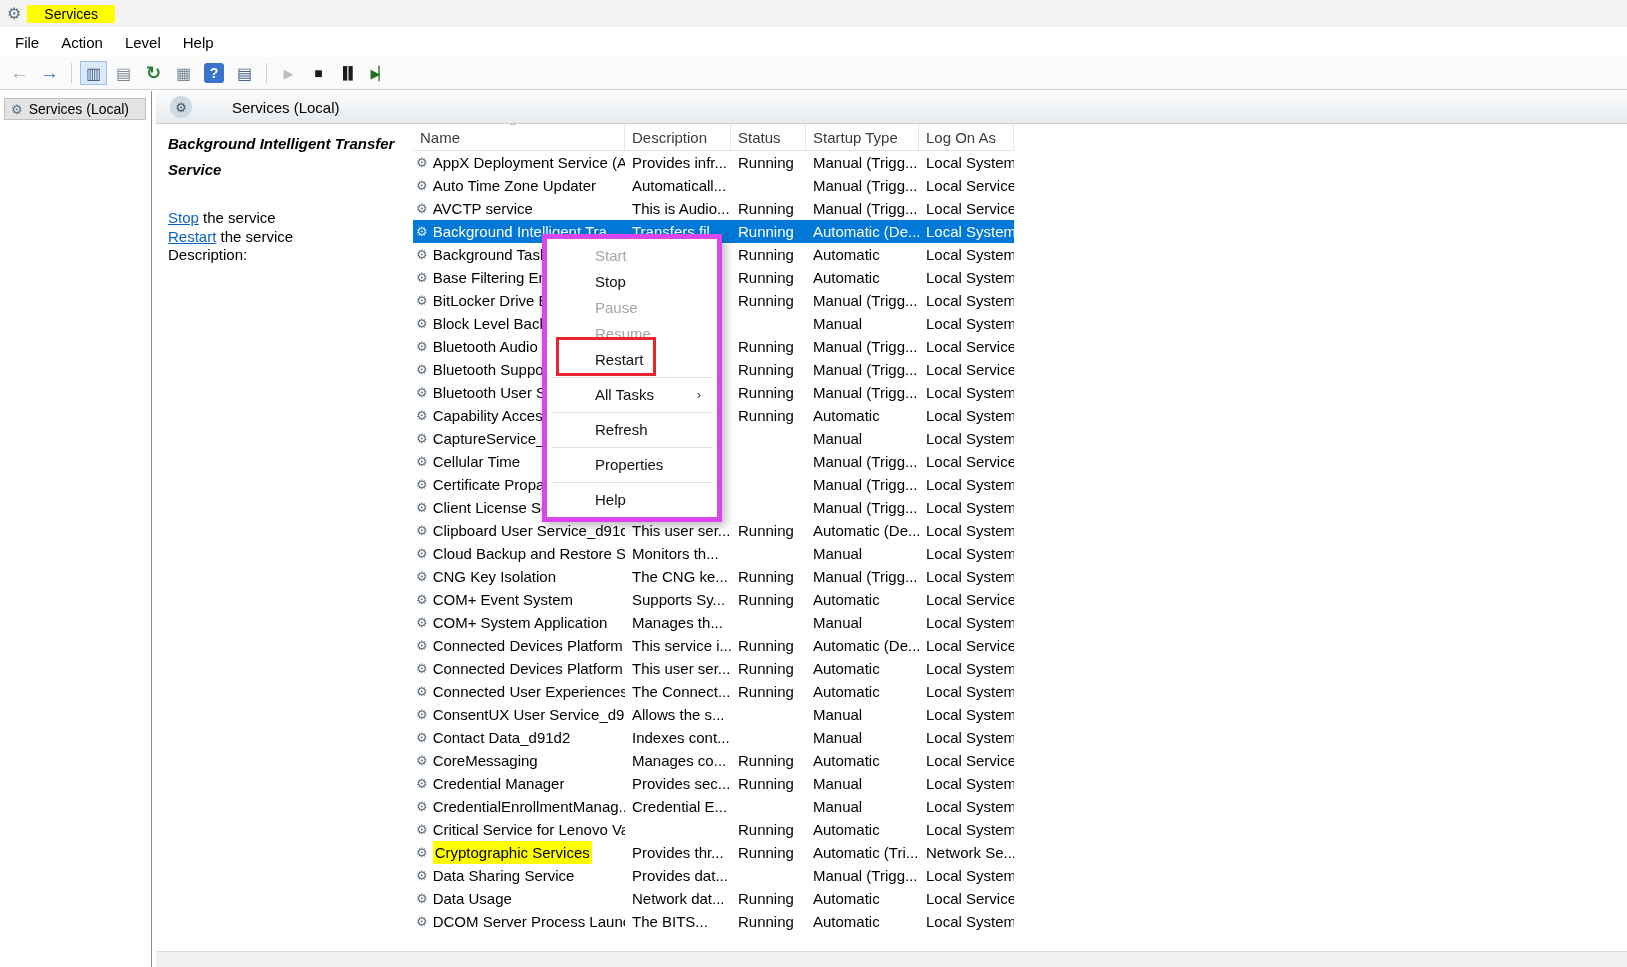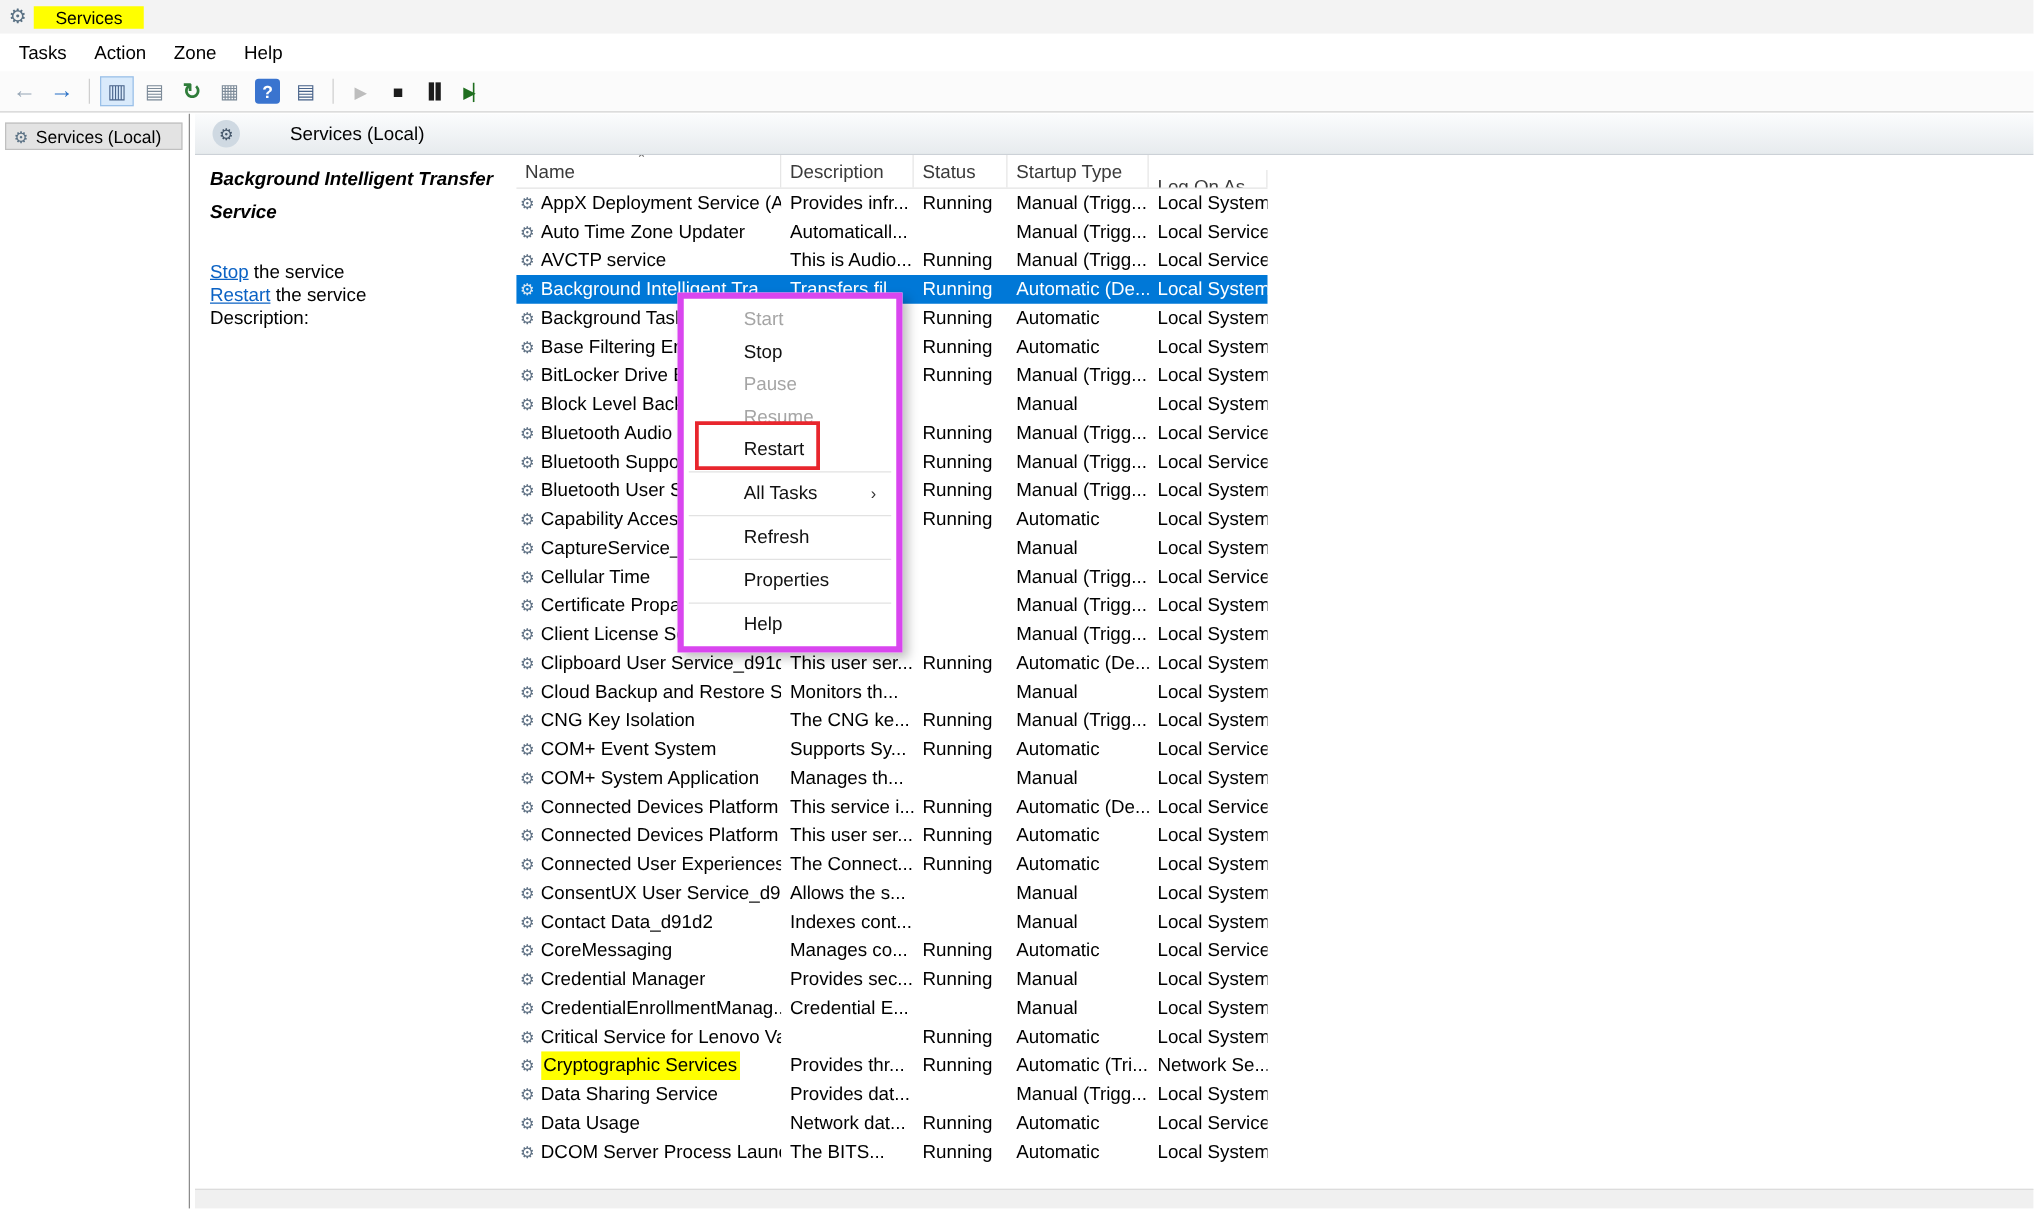--- a/index.html
+++ b/index.html
@@ -62,21 +62,21 @@
   .svc-link { color:#0b62c4; text-decoration:underline; cursor:pointer; }
   .desc-label { }
   .desc-body { width:240px; }
 
   
   .listpanel { position:absolute; left:257px; top:33px; right:0; bottom:16px; overflow:hidden; background:#fff; }
   .table-head { position:absolute; top:0; left:0; height:27px; width:601px; display:flex;
                 font-size:15px; color:#3a3a3a; border-bottom:1px solid #e3e3e3; }
   .th { border-right:1px solid #e6e6e6; padding:5px 0 0 7px; position:relative; white-space:nowrap; overflow:hidden; }
   .th-name{ width:212px; } .th-desc{ width:106px; } .th-status{ width:75px; }
-  .th-startup{ width:113px; } .th-logon{ width:95px;margin-top:12px; }
+  .th-startup{ width:113px; } .th-logon{ width:95px; }
   .sort-caret { position:absolute; top:-3px; left:96px; font-size:10px; color:#6f6f6f; }
 
   .rows { position:absolute; top:27px; left:0; right:0; bottom:0; }
   .row { display:flex; height:23px; line-height:23px; font-size:15px; white-space:nowrap; width:601px; }
   .row.selected { background:#0078d7; color:#fff; }
   .cell { overflow:hidden; flex:none; }
   .c-name { width:212px; display:flex; align-items:center; padding-left:3px; }
   .gear { font-size:13px; color:#5f7184; margin-right:5px; flex:none; line-height:1; }
   .row.selected .gear { color:#dfe9f3; }
   .nm { overflow:hidden; white-space:nowrap; }
@@ -106,23 +106,23 @@
 <body>
 
 <div class="window" data-name="services-window">
 
   <div class="titlebar" data-name="titlebar">
     <span class="app-icon" data-name="services-gear-icon">⚙</span>
     <span class="title-text" data-name="window-title">Services</span>
   </div>
 
   <div class="menubar" data-name="menubar">
-    <span class="menu-top-item" data-name="menu-file">Tasks</span>
+    <span class="menu-top-item" data-name="menu-file">File</span>
     <span class="menu-top-item" data-name="menu-action">Action</span>
-    <span class="menu-top-item" data-name="menu-view">Zone</span>
+    <span class="menu-top-item" data-name="menu-view">Level</span>
     <span class="menu-top-item" data-name="menu-help">Help</span>
   </div>
 
   <div class="toolbar" data-name="toolbar">
       <div class="tb" data-name="back-icon">←</div>
       <div class="tb" data-name="forward-icon">→</div>
       <div class="tb-sep" data-name="toolbar-separator"></div>
       <div class="tb pressed" data-name="show-console-tree-icon">▥</div>
       <div class="tb" data-name="properties-icon">▤</div>
       <div class="tb" data-name="refresh-icon">↻</div>

